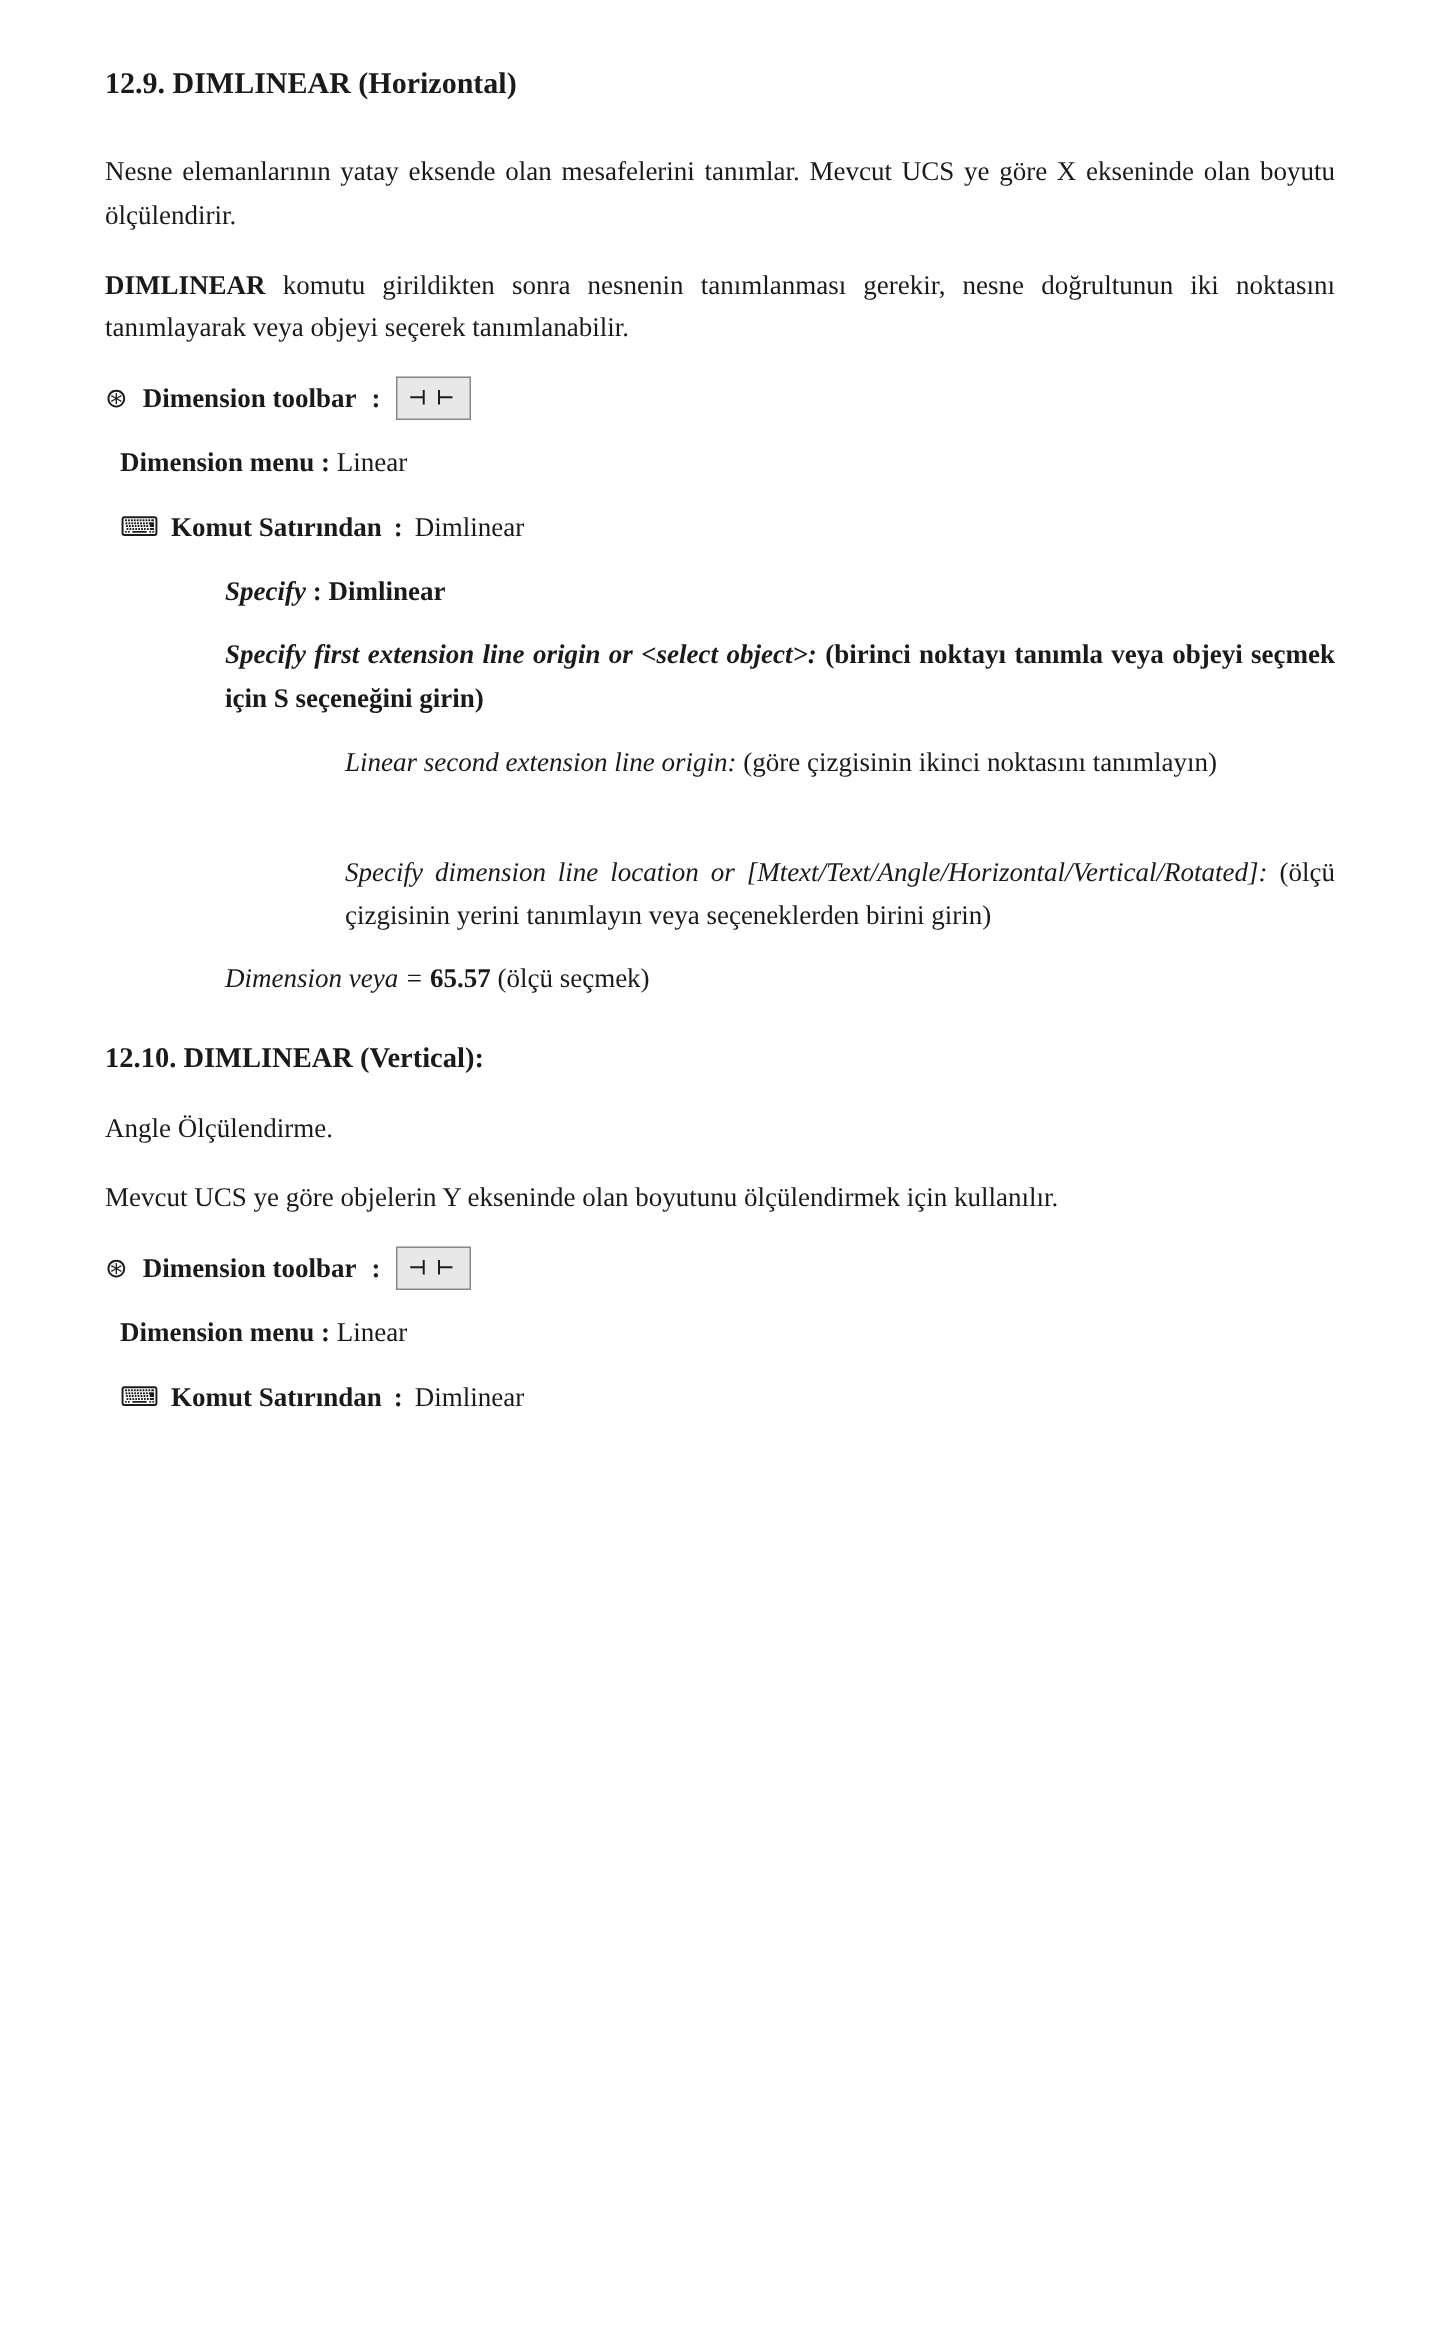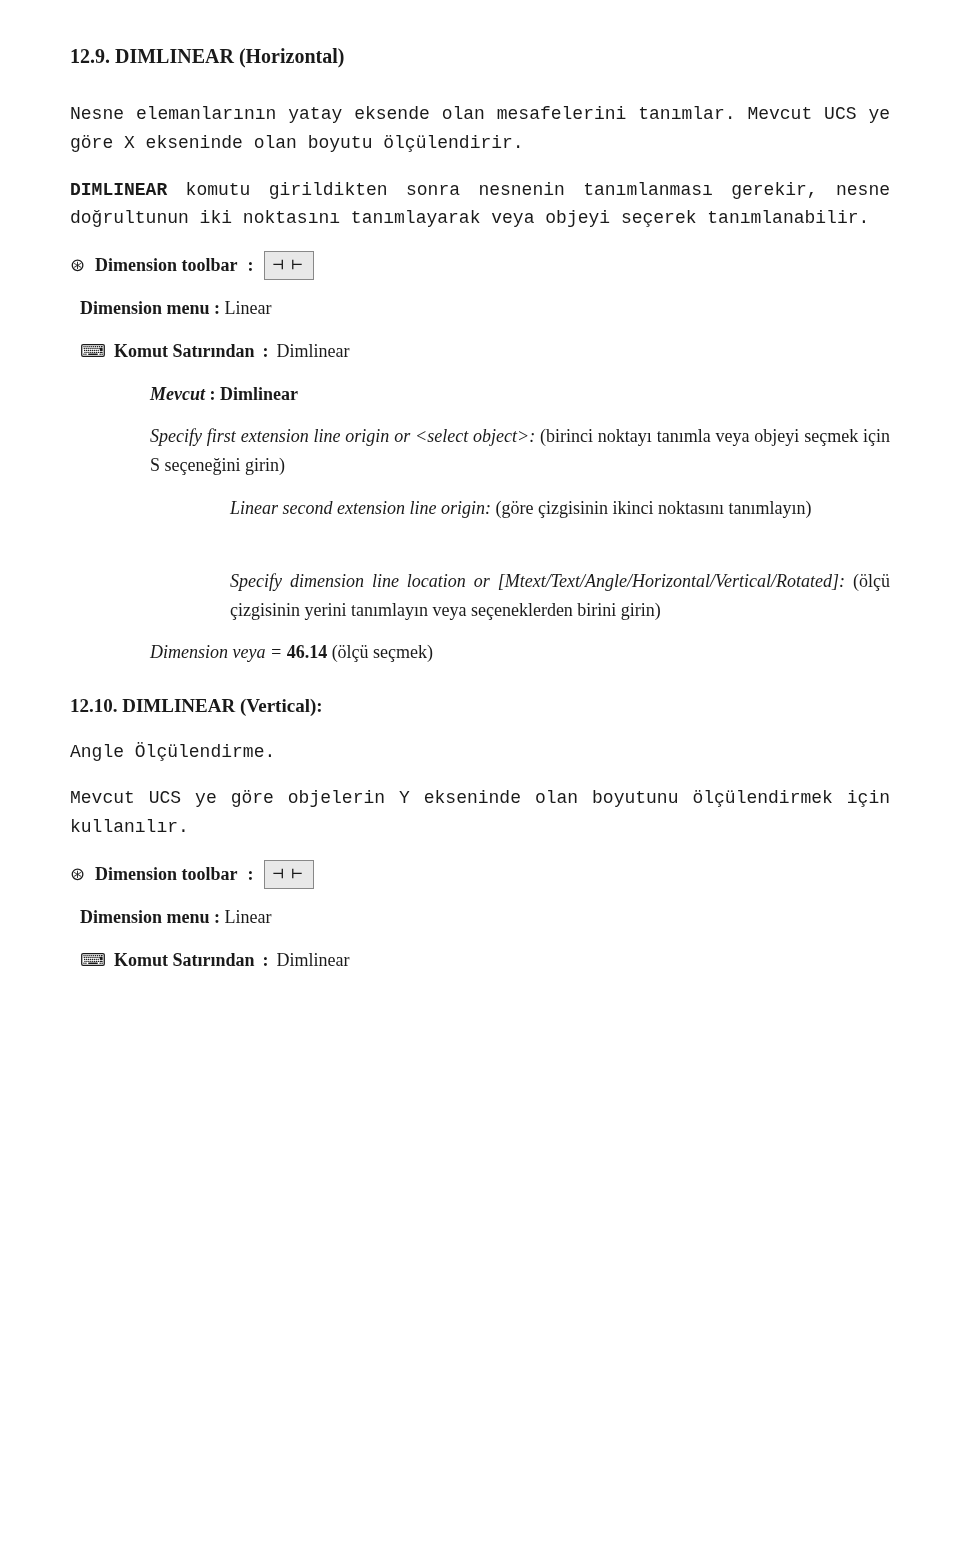--- a/index.html
+++ b/index.html
@@ -22,21 +22,20 @@
     .section-title {
       font-size: 20px;
       font-weight: bold;
       text-align: left;
       margin-bottom: 28px;
     }
 
     .paragraph {
       margin-bottom: 18px;
       text-align: justify;
-      font-family: Liberation Mono, monospace;
     }
 
     .toolbar-row {
       display: flex;
       align-items: center;
       gap: 10px;
       margin-bottom: 14px;
       margin-top: 10px;
     }
 
@@ -126,47 +125,47 @@
 </div>
 
 <div class="command-row">
   <span style="font-size:18px;">⌨</span>
   <span class="bold-text">Komut Satırından</span>
   <span class="bold-text">: </span>
   <span>Dimlinear</span>
 </div>
 
 <div class="indent-block">
-  <span class="italic-text bold-text" style="font-style:italic;">Mevcut</span>
+  <span class="italic-text bold-text" style="font-style:italic;">Specify</span>
   <span class="bold-text">: </span>
   <span class="bold-text">Dimlinear</span>
 </div>
 
-<div class="mixed-line" style="padding-left:80px;">
+<div class="mixed-line" style="padding-left:80px;font-weight:bold;">
   <span class="italic-text">Specify first extension line origin or &lt;select object&gt;:</span>
   <span> </span>
   <span>(birinci noktayı tanımla veya objeyi seçmek için S seçeneğini girin)</span>
 </div>
 
 <div class="mixed-line" style="padding-left:160px;">
   <span class="italic-text">Linear second extension line origin:</span>
   <span> </span>
   <span>(göre çizgisinin ikinci noktasını tanımlayın)</span>
 </div>
 
 <div class="mixed-line" style="padding-left:160px;margin-top:44px;">
   <span class="italic-text">Specify dimension line location or [Mtext/Text/Angle/Horizontal/Vertical/Rotated]:</span>
   <span> </span>
   <span>(ölçü çizgisinin yerini tanımlayın veya seçeneklerden birini girin)</span>
 </div>
 
 <div class="dimension-text-row">
   <span class="italic-text">Dimension veya</span>
   <span class="italic-text"> = </span>
-  <span class="bold-text">46.14</span>
+  <span class="bold-text">65.57</span>
   <span> </span>
   <span>(ölçü seçmek)</span>
 </div>
 
 <div class="subsection-title">12.10. DIMLINEAR (Vertical):</div>
 
 <p class="paragraph">Angle Ölçülendirme.</p>
 
 <p class="paragraph">
   <span>Mevcut UCS ye göre objelerin Y ekseninde olan boyutunu ölçülendirmek için kullanılır.</span>

